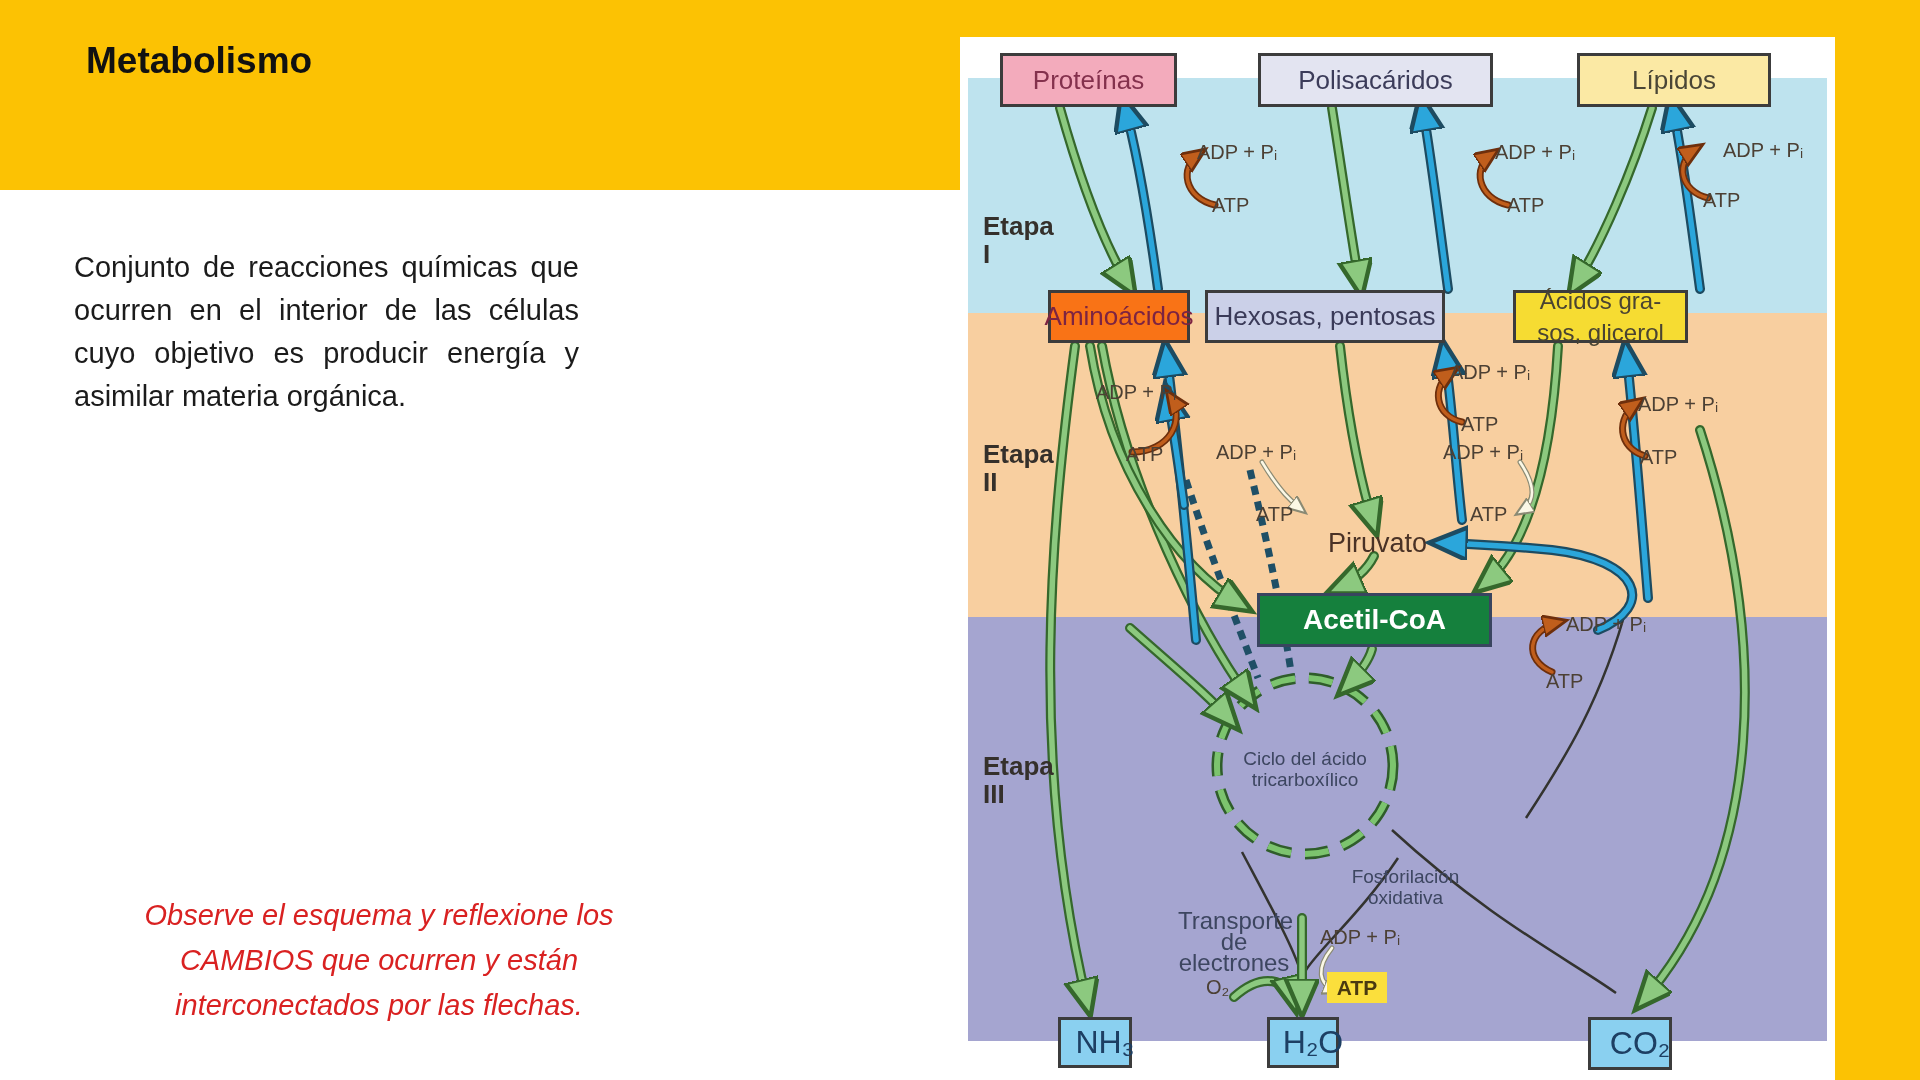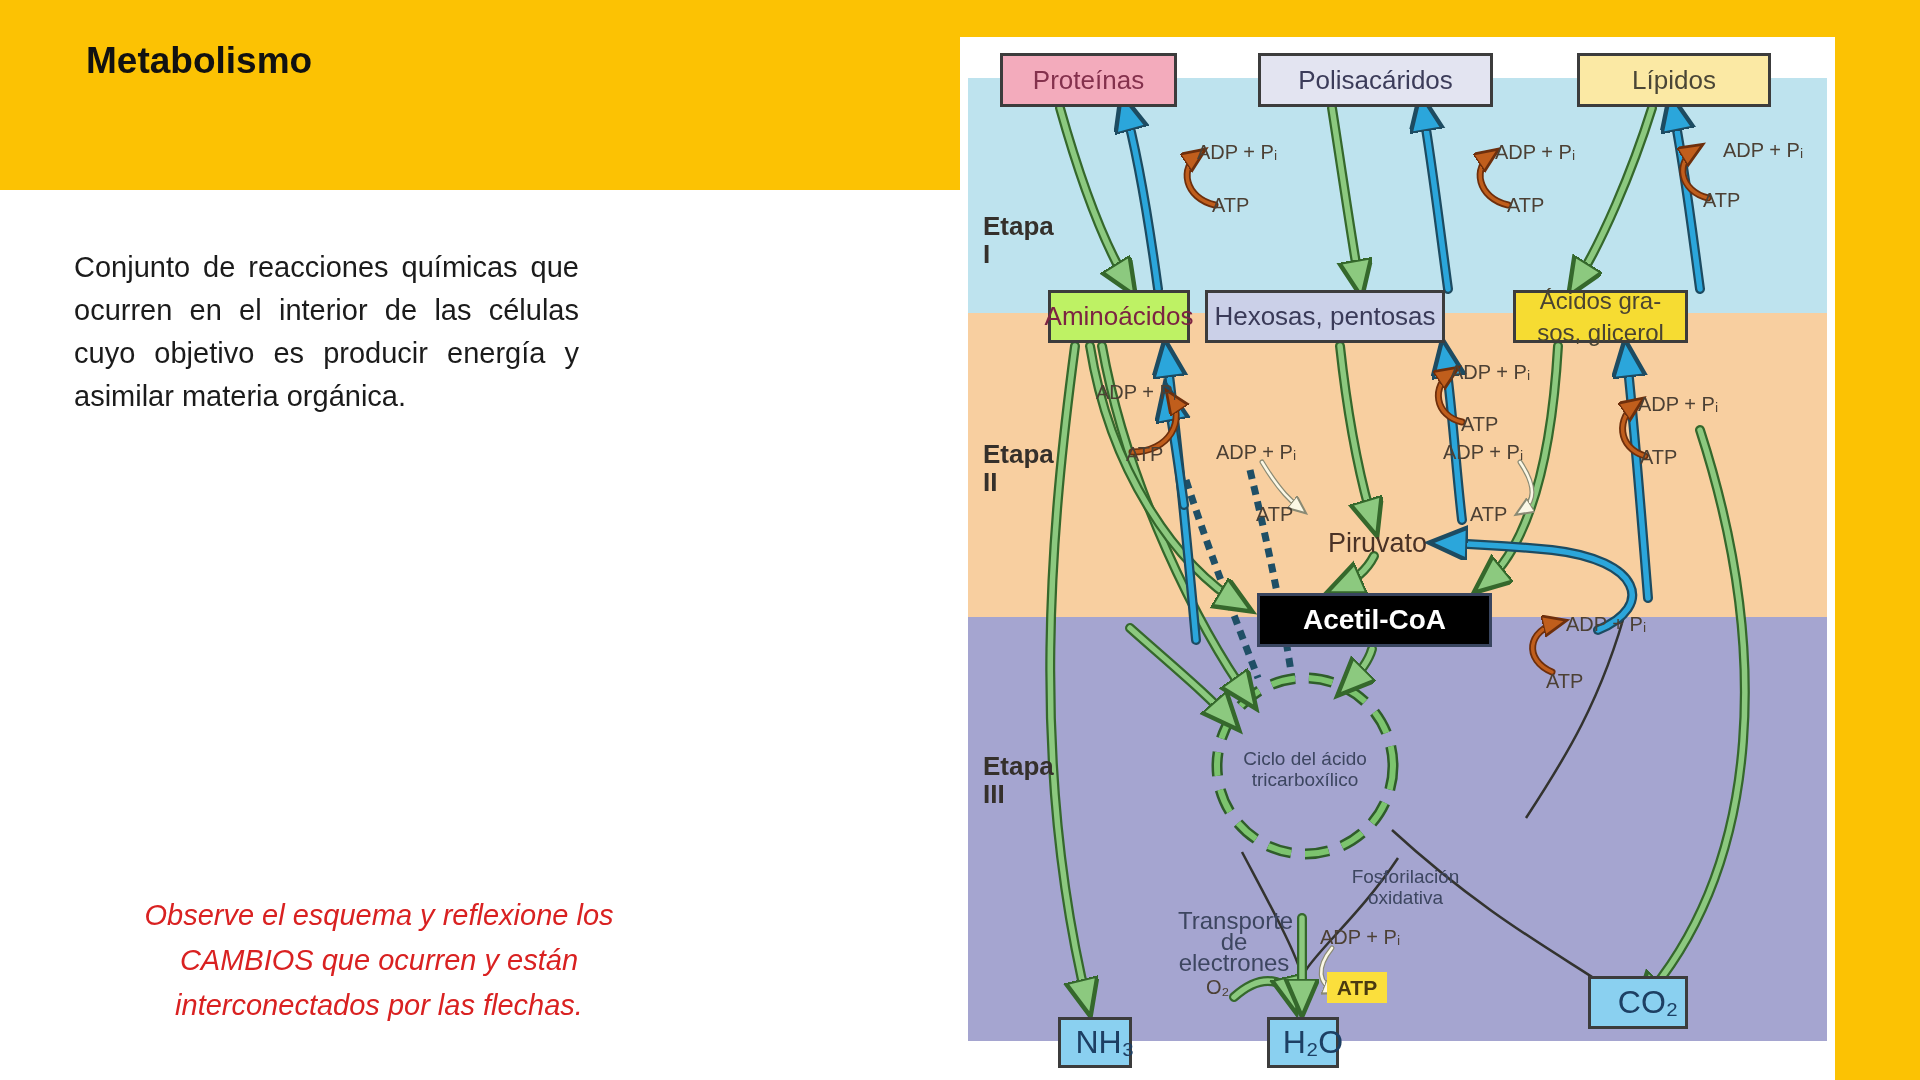--- a/index.html
+++ b/index.html
@@ -20,30 +20,30 @@
   .db{position:absolute;left:968px;width:859px;}
   .band-blue{top:78px;height:235px;background:#BEE3EE;}
   .band-orange{top:313px;height:304px;background:#F8CFA0;}
   .band-purple{top:617px;height:424px;background:#A5A5D0;}
   
   .box{position:absolute;box-sizing:border-box;border:3px solid #3c3c3c;display:flex;
        align-items:center;justify-content:center;text-align:center;font-size:26px;}
   .bx-prot{left:1000px;top:53px;width:177px;height:54px;background:#F3ABBC;color:#84314d;}
   .bx-poli{left:1258px;top:53px;width:235px;height:54px;background:#E3E4F1;color:#3c3c5a;}
   .bx-lipi{left:1577px;top:53px;width:194px;height:54px;background:#FBE9A4;color:#4a4636;}
-  .bx-amin{left:1048px;top:290px;width:142px;height:53px;background:#bef264;color:#7c2442;}
+  .bx-amin{left:1048px;top:290px;width:142px;height:53px;background:#f97316;color:#7c2442;}
   .bx-hexo{left:1205px;top:290px;width:240px;height:53px;background:#CBD0E8;color:#3a3a58;}
   .bx-acid{left:1513px;top:290px;width:175px;height:53px;background:#F6DC32;color:#4a4432;
            font-size:24px;line-height:32px;}
-  .bx-acet{left:1257px;top:593px;width:235px;height:54px;background:#000000;color:#ffffff;
+  .bx-acet{left:1257px;top:593px;width:235px;height:54px;background:#15803d;color:#ffffff;
            font-weight:bold;font-size:28px;border-color:#39455f;}
   .bx-end{background:#8AD0F0;color:#1d3f63;font-size:32px;padding-left:20px;}
   .bx-nh3{left:1058px;top:1017px;width:74px;height:51px;}
   .bx-h2o{left:1267px;top:1017px;width:72px;height:51px;}
-  .bx-co2{left:1588px;top:976px;width:100px;height:53px;text-align:center;}
+  .bx-co2{left:1588px;top:1017px;width:84px;height:53px;text-align:center;}
   .atp-hl{position:absolute;left:1327px;top:972px;width:60px;height:31px;background:#FBDF3C;
           display:flex;align-items:center;justify-content:center;font-size:21px;font-weight:bold;color:#4a3a10;}
   
   .lbl{position:absolute;font-size:20px;color:#4c4034;white-space:nowrap;}
   .stage{position:absolute;font-size:26px;font-weight:bold;color:#35302b;line-height:28px;}
   .pre{white-space:pre-line;}
   .pir{position:absolute;left:1328px;top:528px;font-size:27px;color:#4a3226;}
   .tca-txt{position:absolute;left:1235px;top:748px;width:140px;text-align:center;
            font-size:19px;line-height:21px;color:#3d4660;}
   .fosf{position:absolute;left:1343px;top:866px;width:125px;text-align:center;

